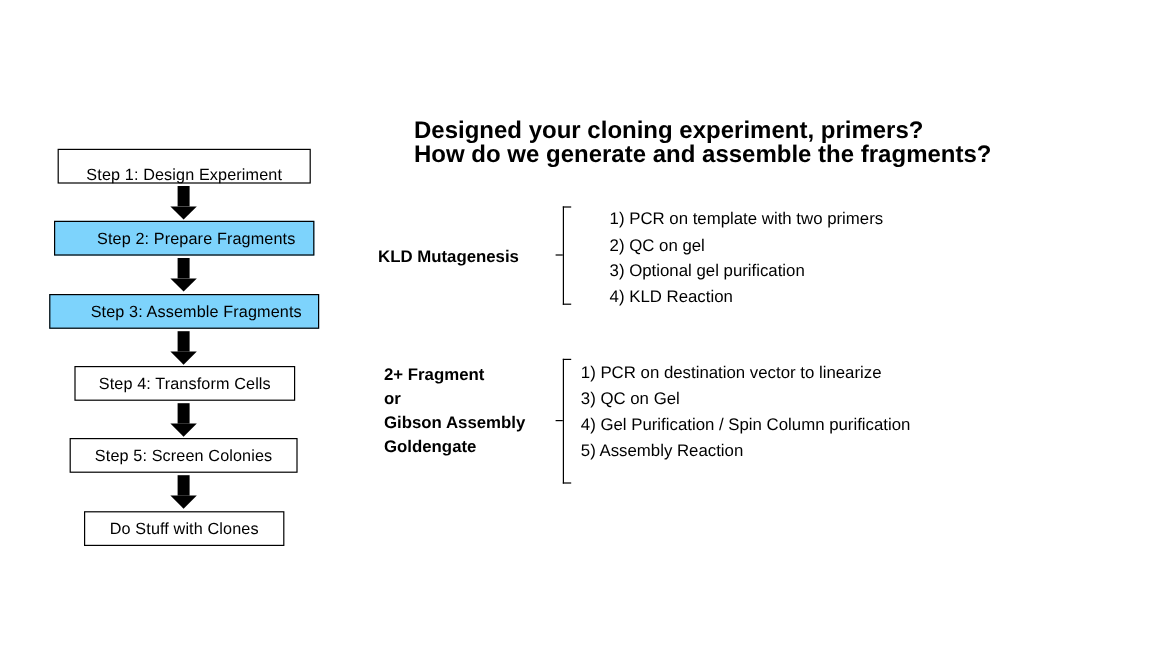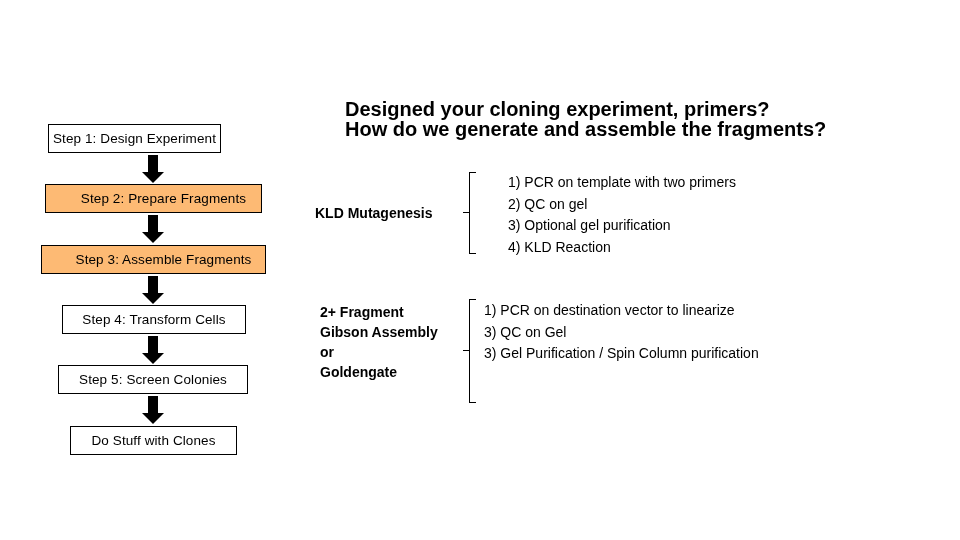--- a/index.html
+++ b/index.html
@@ -28,21 +28,21 @@
     background: #ffffff;
     display: flex;
     align-items: center;
     justify-content: center;
     font-size: 13.5px;
     line-height: 1;
     letter-spacing: 0.1px;
     white-space: nowrap;
   }
   .flow-box.green {
-    background: #fdba74;
+    background: #7dd3fc;
     border: 1px solid #000000;
     padding-left: 20px;
   }
 
   
   .arrow {
     position: absolute;
     width: 22px;
   }
   .arrow .shaft {
@@ -112,21 +112,21 @@
     width: 6px;
     height: 0;
     border-top: 1.5px solid #000000;
   }
 </style>
 </head>
 <body>
 
 <div id="canvas">
 
-  <div class="flow-box" style="left:48px; top:124px; width:173px; height:29px;">
+  <div class="flow-box" style="left:48px; top:124px; width:211px; height:29px;align-items:flex-end;">
     <span>Step 1: Design Experiment</span>
   </div>
 
   <div class="arrow" style="left:142px; top:155px; height:28px;">
     <div class="shaft" style="height:17px;"></div>
     <div class="head" style="top:17px;"></div>
   </div>
 
   <div class="flow-box green" style="left:45px; top:184px; width:217px; height:29px;">
     <span>Step 2: Prepare Fragments</span>
@@ -186,31 +186,32 @@
 
   <div class="step-list" style="left:508px; top:172px;">
     <div>1) PCR on template with two primers</div>
     <div>2) QC on gel</div>
     <div>3) Optional gel purification</div>
     <div>4) KLD Reaction</div>
   </div>
 
   <div class="group-label" style="left:320px; top:302px; width:152px;">
     <div>2+ Fragment</div>
+    <div>or</div>
     <div>Gibson Assembly</div>
-    <div>or</div>
     <div>Goldengate</div>
   </div>
 
   <div class="bracket" style="left:463px; top:299px; width:14px; height:104px;">
     <div class="arm top"></div>
     <div class="spine"></div>
     <div class="arm bottom"></div>
     <div class="tick" style="top:51px;"></div>
   </div>
 
   <div class="step-list" style="left:484px; top:300px;">
     <div>1) PCR on destination vector to linearize</div>
     <div>3) QC on Gel</div>
-    <div>3) Gel Purification / Spin Column purification</div>
+    <div>4) Gel Purification / Spin Column purification</div>
+    <div>5) Assembly Reaction</div>
   </div>
 
 </div>
 
 </body></html>

